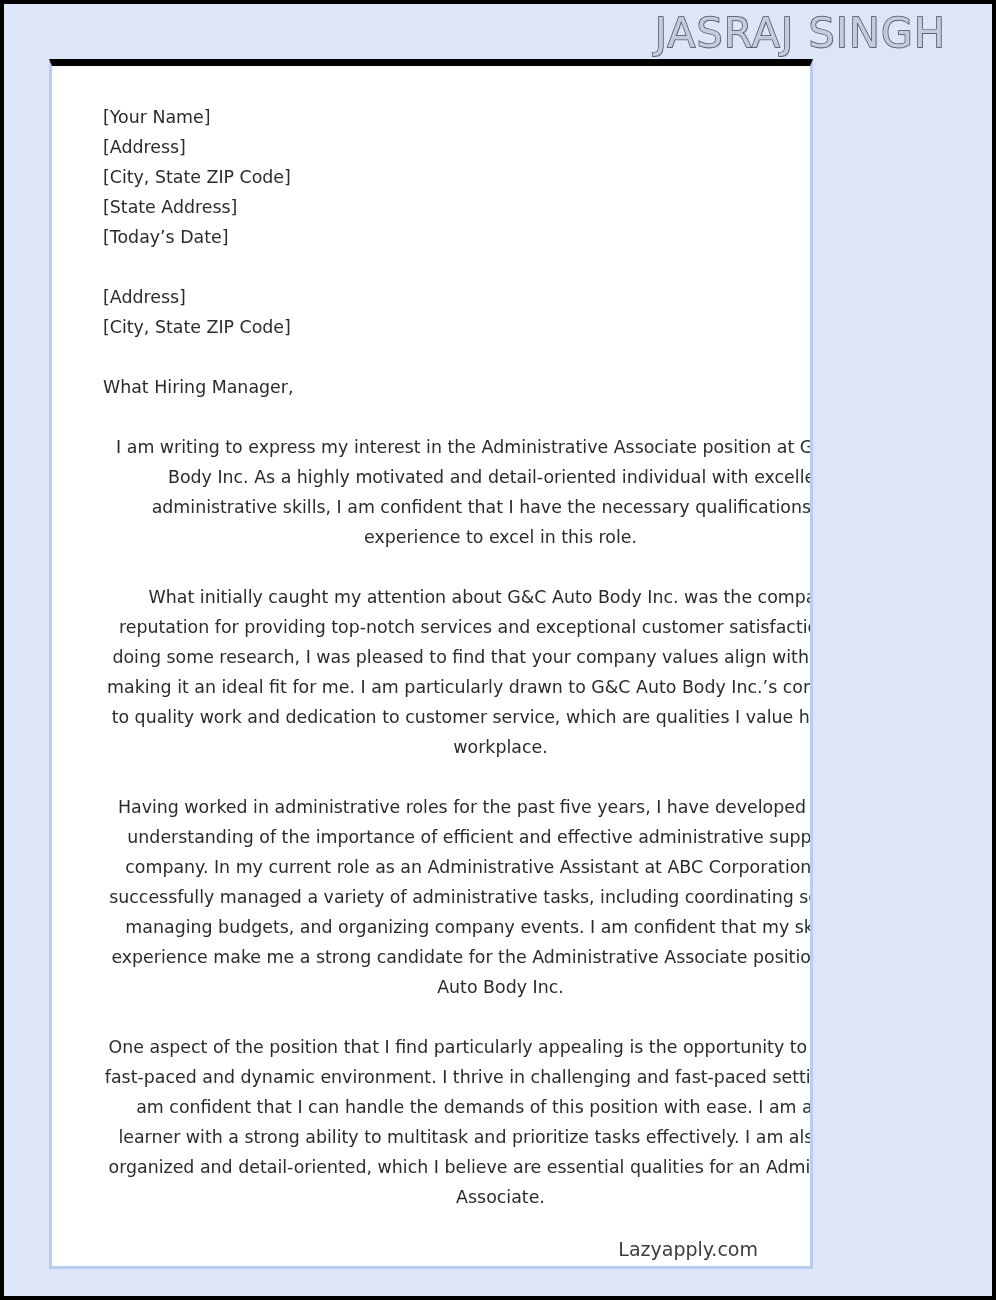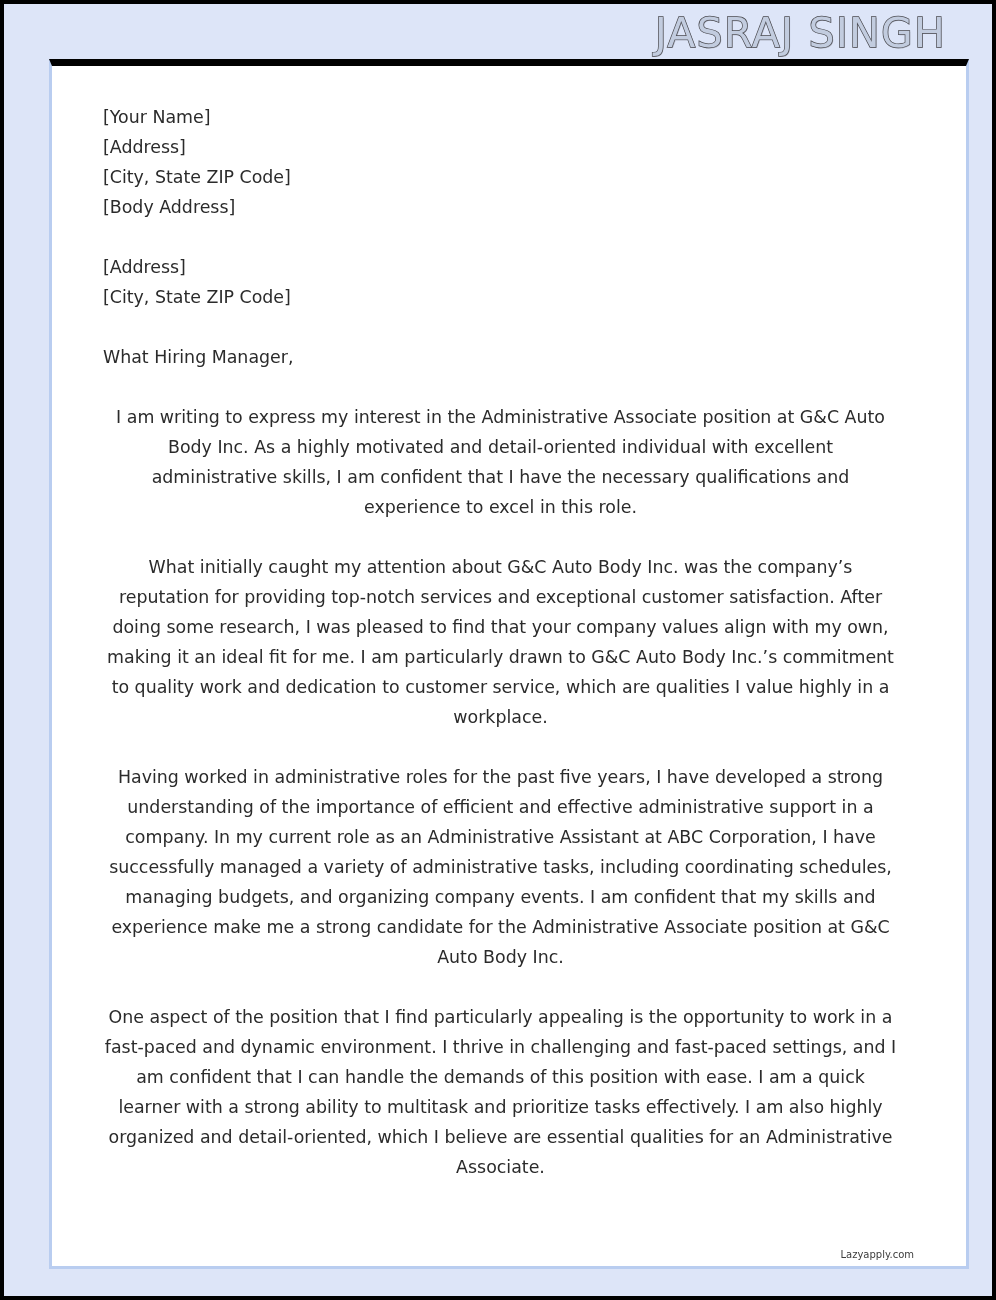--- a/index.html
+++ b/index.html
@@ -50,21 +50,21 @@
     paint-order: stroke fill;
     text-shadow: 0.8px 0.8px 0 rgba(80,80,90,0.35);
     white-space: nowrap;
   }
 
   
   .letter-sheet {
     position: absolute;
     left: 45px;
     top: 55px;
-    width: 920px;
+    width: 764px;
     height: 1210px;
     background: #ffffff;
     border-top: 7px solid #000000;
     border-left: 3px solid #b9cdf0;
     border-right: 3px solid #b9cdf0;
     border-bottom: 3px solid #b9cdf0;
     box-sizing: border-box;
     overflow: hidden;
   }
 
@@ -85,21 +85,21 @@
 
   .para {
     margin: 0;
     text-align: center;
   }
 
   .watermark {
     position: absolute;
     right: 52px;
     bottom: 6px;
-    font-size: 10px;
+    font-size: 19px;
     color: #3c3c3c;
     font-family: "DejaVu Sans", sans-serif;
     white-space: nowrap;
   }
 </style>
 </head>
 <body>
 
 <div class="page-frame">
 
@@ -108,21 +108,22 @@
   </div>
 
   <div class="letter-sheet">
 
     <div class="letter-body">
 
       <div>
         <div class="addr-line">[Your Name]</div>
         <div class="addr-line">[Address]</div>
         <div class="addr-line">[City, State ZIP Code]</div>
-        <div class="addr-line">[Body Address]</div>
+        <div class="addr-line">[State Address]</div>
+        <div class="addr-line">[Today’s Date]</div>
       </div>
 
       <div class="block-gap"></div>
 
       <div>
         <div class="addr-line">[Address]</div>
         <div class="addr-line">[City, State ZIP Code]</div>
       </div>
 
       <div class="block-gap"></div>

